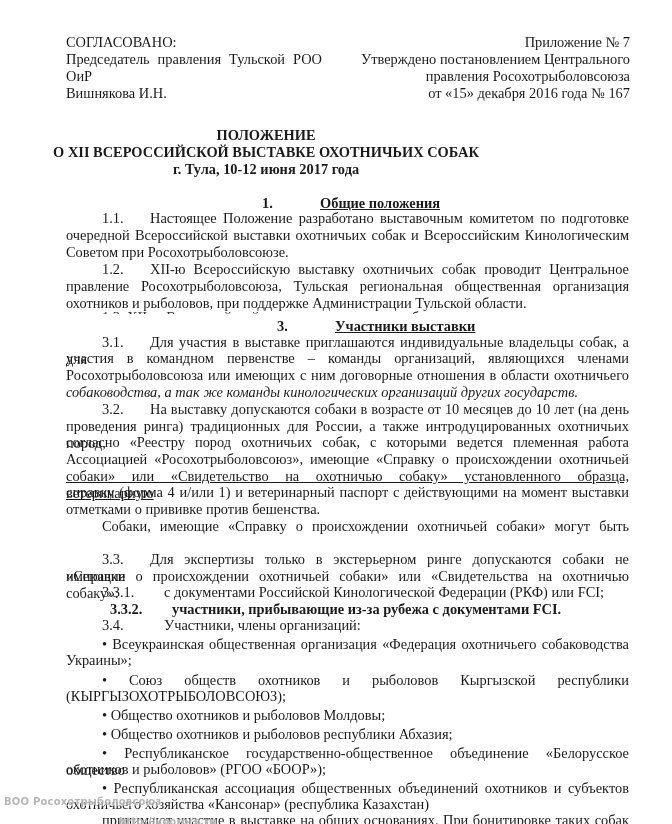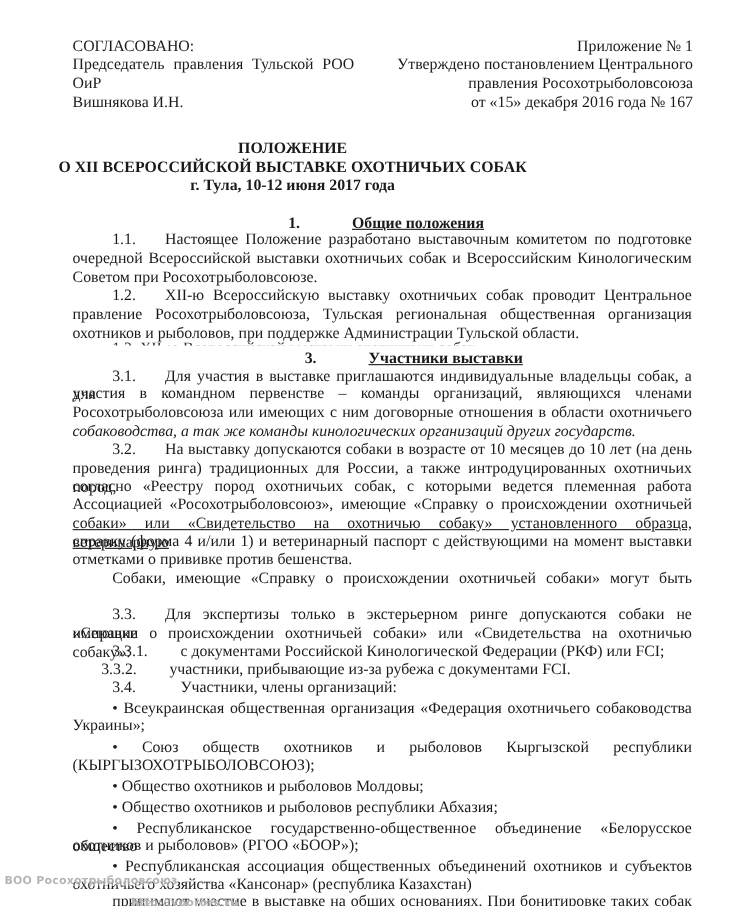--- a/index.html
+++ b/index.html
@@ -35,21 +35,21 @@
 </head>
 <body>
 
 <div class="page" data-name="document-page">
 
   <div class="ln left-block" style="top:34px" data-name="approval-label">СОГЛАСОВАНО:</div>
   <div class="ln left-block" style="top:51px; width:256px; text-align:justify; text-align-last:justify; white-space:normal;" data-name="approval-position">Председатель правления Тульской РОО</div>
   <div class="ln left-block" style="top:68px" data-name="approval-position-cont">ОиР</div>
   <div class="ln left-block" style="top:85px" data-name="approval-signatory">Вишнякова И.Н.</div>
 
-  <div class="ln right" style="top:34px" data-name="appendix-label">Приложение № 1</div>
+  <div class="ln right" style="top:34px" data-name="appendix-label">Приложение № 7</div>
   <div class="ln right" style="top:51px" data-name="approved-by-line1">Утверждено постановлением Центрального</div>
   <div class="ln right" style="top:68px" data-name="approved-by-line2">правления Росохотрыболовсоюза</div>
   <div class="ln right" style="top:85px" data-name="approved-date">от «15» декабря 2016 года № 167</div>
 
   <div class="ln center bold" style="top:127px" data-name="document-title">ПОЛОЖЕНИЕ</div>
   <div class="ln center bold" style="top:144px" data-name="document-subtitle">О XII ВСЕРОССИЙСКОЙ ВЫСТАВКЕ ОХОТНИЧЬИХ СОБАК</div>
   <div class="ln center bold" style="top:161px" data-name="document-place-date">г. Тула, 10-12 июня 2017 года</div>
 
   <div class="ln bold" style="top:195px; left:262px;" data-name="section-1-heading">
     <span class="sec-num" data-name="section-1-number">1.</span><span class="ul" data-name="section-1-title">Общие положения</span>
@@ -81,21 +81,21 @@
   <div class="ln just" style="top:471px" data-name="para-3-2-line5">собаки» или «Свидетельство на охотничью собаку» установленного образца, ветеринарную</div>
   <div class="ln just" style="top:488px" data-name="para-3-2-line6">справку (форма 4 и/или 1) и ветеринарный паспорт с действующими на момент выставки</div>
   <div class="ln just last" style="top:505px" data-name="para-3-2-line7">отметками о прививке против бешенства.</div>
 
   <div class="ln just" style="top:522px" data-name="para-3-2b-line1"><span class="ind"></span><span>Собаки, имеющие «Справку о происхождении охотничьей собаки» могут быть</span></div>
 
   <div class="ln just" style="top:556px" data-name="para-3-3-line1"><span class="ind"></span><span class="num" data-name="para-3-3-number">3.3.</span><span>Для экспертизы только в экстерьерном ринге допускаются собаки не имеющие</span></div>
   <div class="ln just last" style="top:573px" data-name="para-3-3-line2">«Справки о происхождении охотничьей собаки» или «Свидетельства на охотничью собаку»:</div>
 
   <div class="ln" style="top:590px; left:102px;" data-name="para-3-3-1"><span class="num2" data-name="para-3-3-1-number">3.3.1.</span><span>с документами Российской Кинологической Федерации (РКФ) или FCI;</span></div>
-  <div class="ln" style="top:607px; left:92px;" data-name="para-3-3-2"><span class="num2" data-name="para-3-3-2-number">3.3.2.</span><span>участники, прибывающие из-за рубежа с документами FCI.</span></div>
+  <div class="ln" style="top:607px; left:110px;font-weight:bold;" data-name="para-3-3-2"><span class="num2" data-name="para-3-3-2-number">3.3.2.</span><span>участники, прибывающие из-за рубежа с документами FCI.</span></div>
   <div class="ln" style="top:624px; left:102px;" data-name="para-3-4"><span class="num2" data-name="para-3-4-number">3.4.</span><span>Участники, члены организаций:</span></div>
 
   <div class="ln just" style="top:644px" data-name="org-item-ukraine-line1"><span class="ind"></span><span data-name="bullet-icon">•</span> <span>Всеукраинская общественная организация «Федерация охотничьего собаководства</span></div>
   <div class="ln just last" style="top:661px" data-name="org-item-ukraine-line2">Украины»;</div>
 
   <div class="ln just" style="top:681px" data-name="org-item-kyrgyz-line1"><span class="ind"></span><span data-name="bullet-icon">•</span> <span>Союз обществ охотников и рыболовов Кыргызской республики</span></div>
   <div class="ln just last" style="top:698px" data-name="org-item-kyrgyz-line2">(КЫРГЫЗОХОТРЫБОЛОВСОЮЗ);</div>
 
   <div class="ln" style="top:718px; left:102px;" data-name="org-item-moldova"><span data-name="bullet-icon">•</span> <span>Общество охотников и рыболовов Молдовы;</span></div>
 

